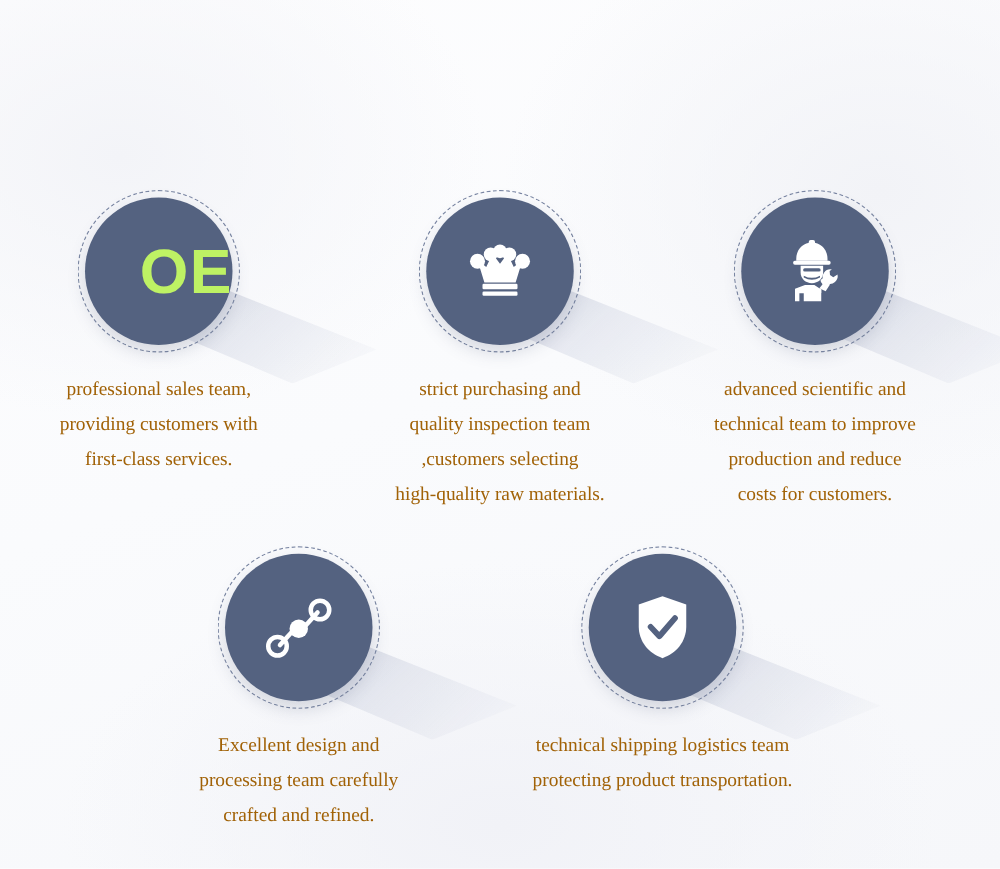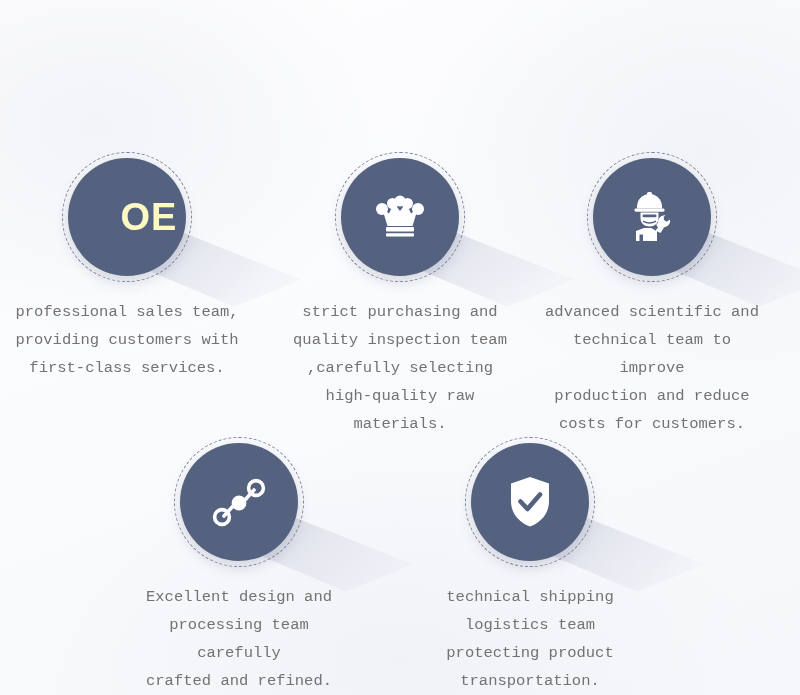--- a/index.html
+++ b/index.html
@@ -134,37 +134,37 @@
     border-radius: 50%;
     background: #546280;
     box-shadow: 0 6px 14px rgba(86,97,125,0.22);
     display: flex;
     align-items: center;
     justify-content: center;
     z-index: 2;
   }
 
   .badge-text {
-    color: #fef9c3;
-    font-size: 38px;
+    color: #bef264;
+    font-size: 50px;
     font-weight: 700;
     letter-spacing: 1px;
     font-family: "Liberation Sans", sans-serif;
     margin-left: 44px;
   }
 
   .icon-svg { display: block; }
 
   .caption {
     margin-top: 16px;
     font-size: 15.5px;
     line-height: 28px;
-    color: #737373;
+    color: #a16207;
     white-space: pre-line;
-    font-family: Liberation Mono, monospace;
+    font-family: Liberation Serif, serif;
   }
 
   
   #card-0 { left: 12px;  top: 152px; width: 230px; }
   #card-1 { left: 285px; top: 152px; width: 230px; }
   #card-2 { left: 537px; top: 152px; width: 230px; }
   
   #card-3 { left: 124px; top: 437px; width: 230px; }
   #card-4 { left: 415px; top: 437px; width: 230px; }
 </style>
@@ -201,21 +201,21 @@
           <circle cx="32.5" cy="8.5" r="5.5"></circle>
           <circle cx="43" cy="14" r="6"></circle>
           <path d="M7 13 L12.5 31 L37.5 31 L43 13 L36 18.5 L31 8 L25 16 L19 8 L14 18.5 Z"></path>
           <rect x="11" y="32" width="28" height="4.4" rx="1"></rect>
           <rect x="11" y="38.2" width="28" height="3.4" rx="1"></rect>
         </svg>
       </div>
     </div>
     <div class="caption">strict purchasing and
 quality inspection team
-,carefully selecting
+,customers selecting
 high-quality raw materials.</div>
   </div>
 
   <div class="card" id="card-3">
     <div class="badge-wrap">
       <div class="long-shadow"></div>
       <div class="dash-ring"></div>
       <div class="circle">
         <svg class="icon-svg" width="54" height="50" viewBox="0 0 54 50">
           <g stroke="#ffffff" stroke-width="3.6" fill="none" stroke-linecap="round">

